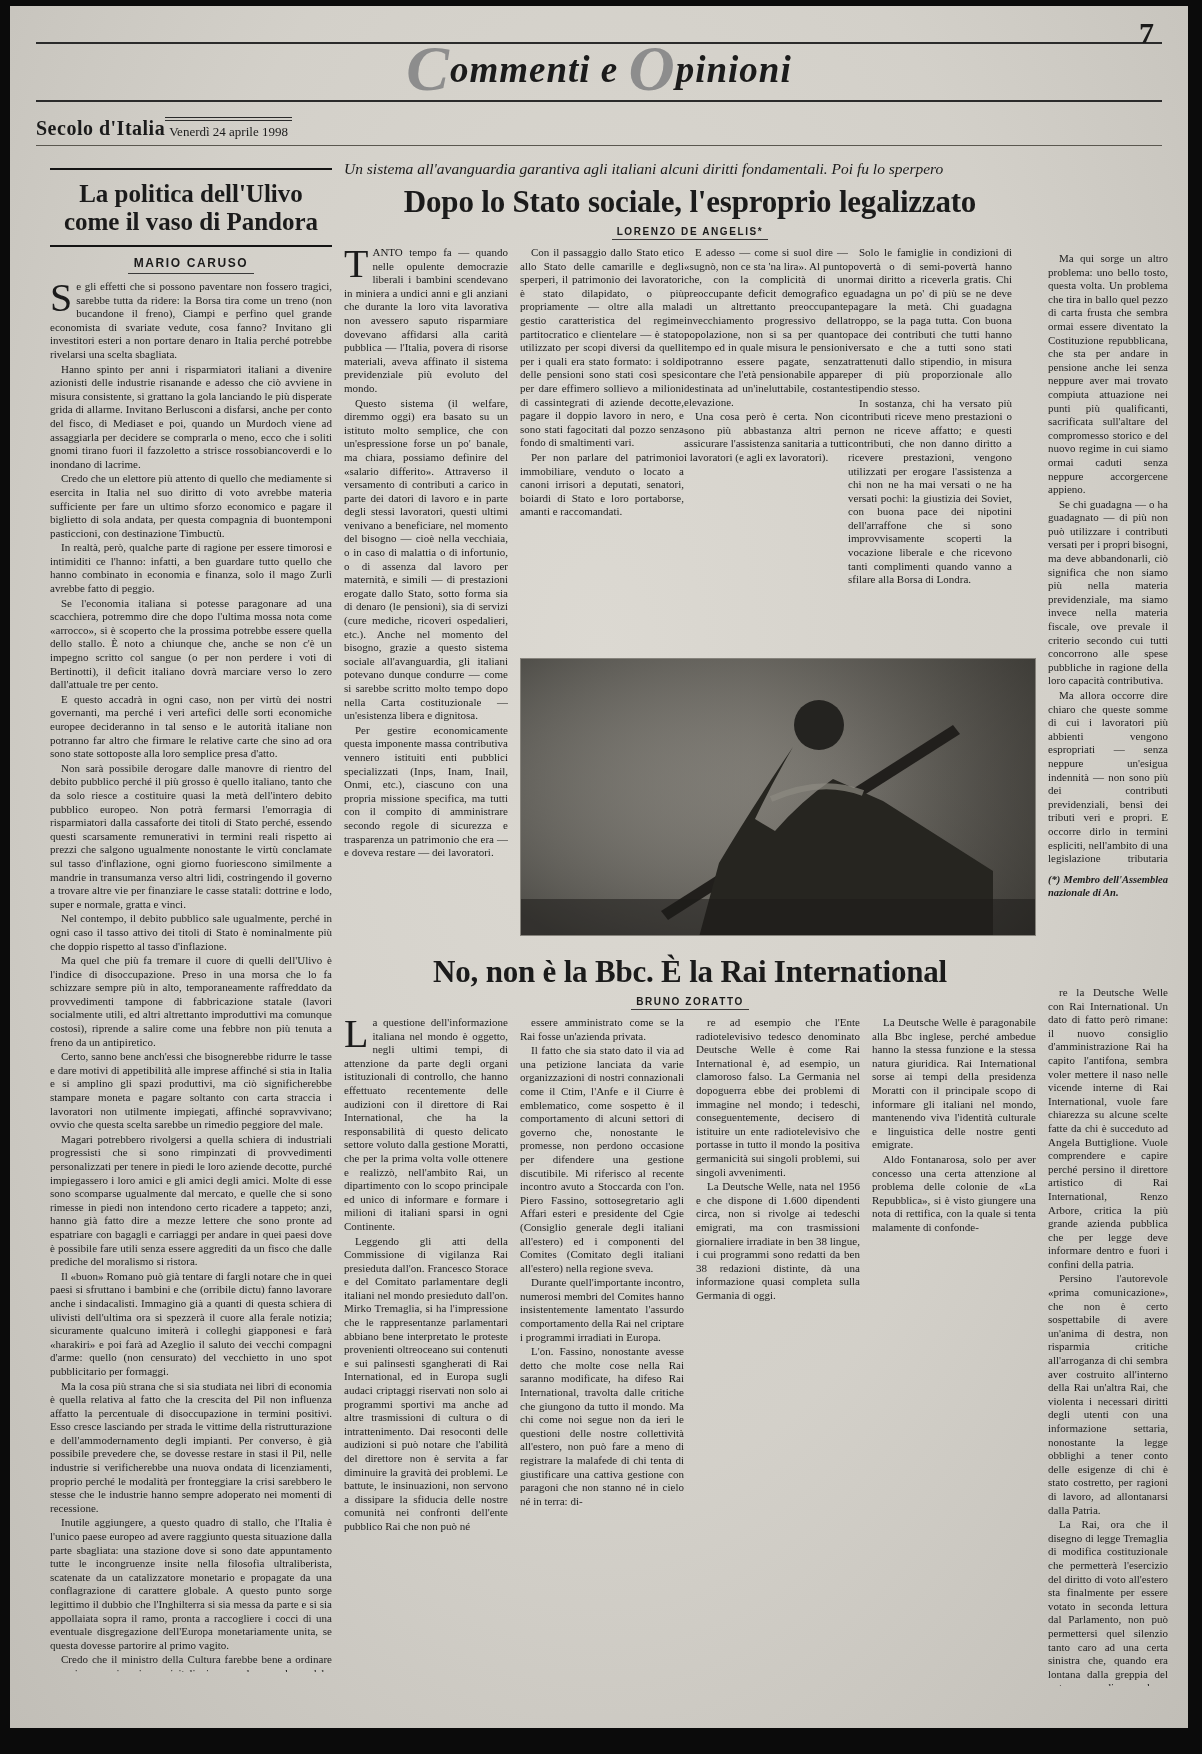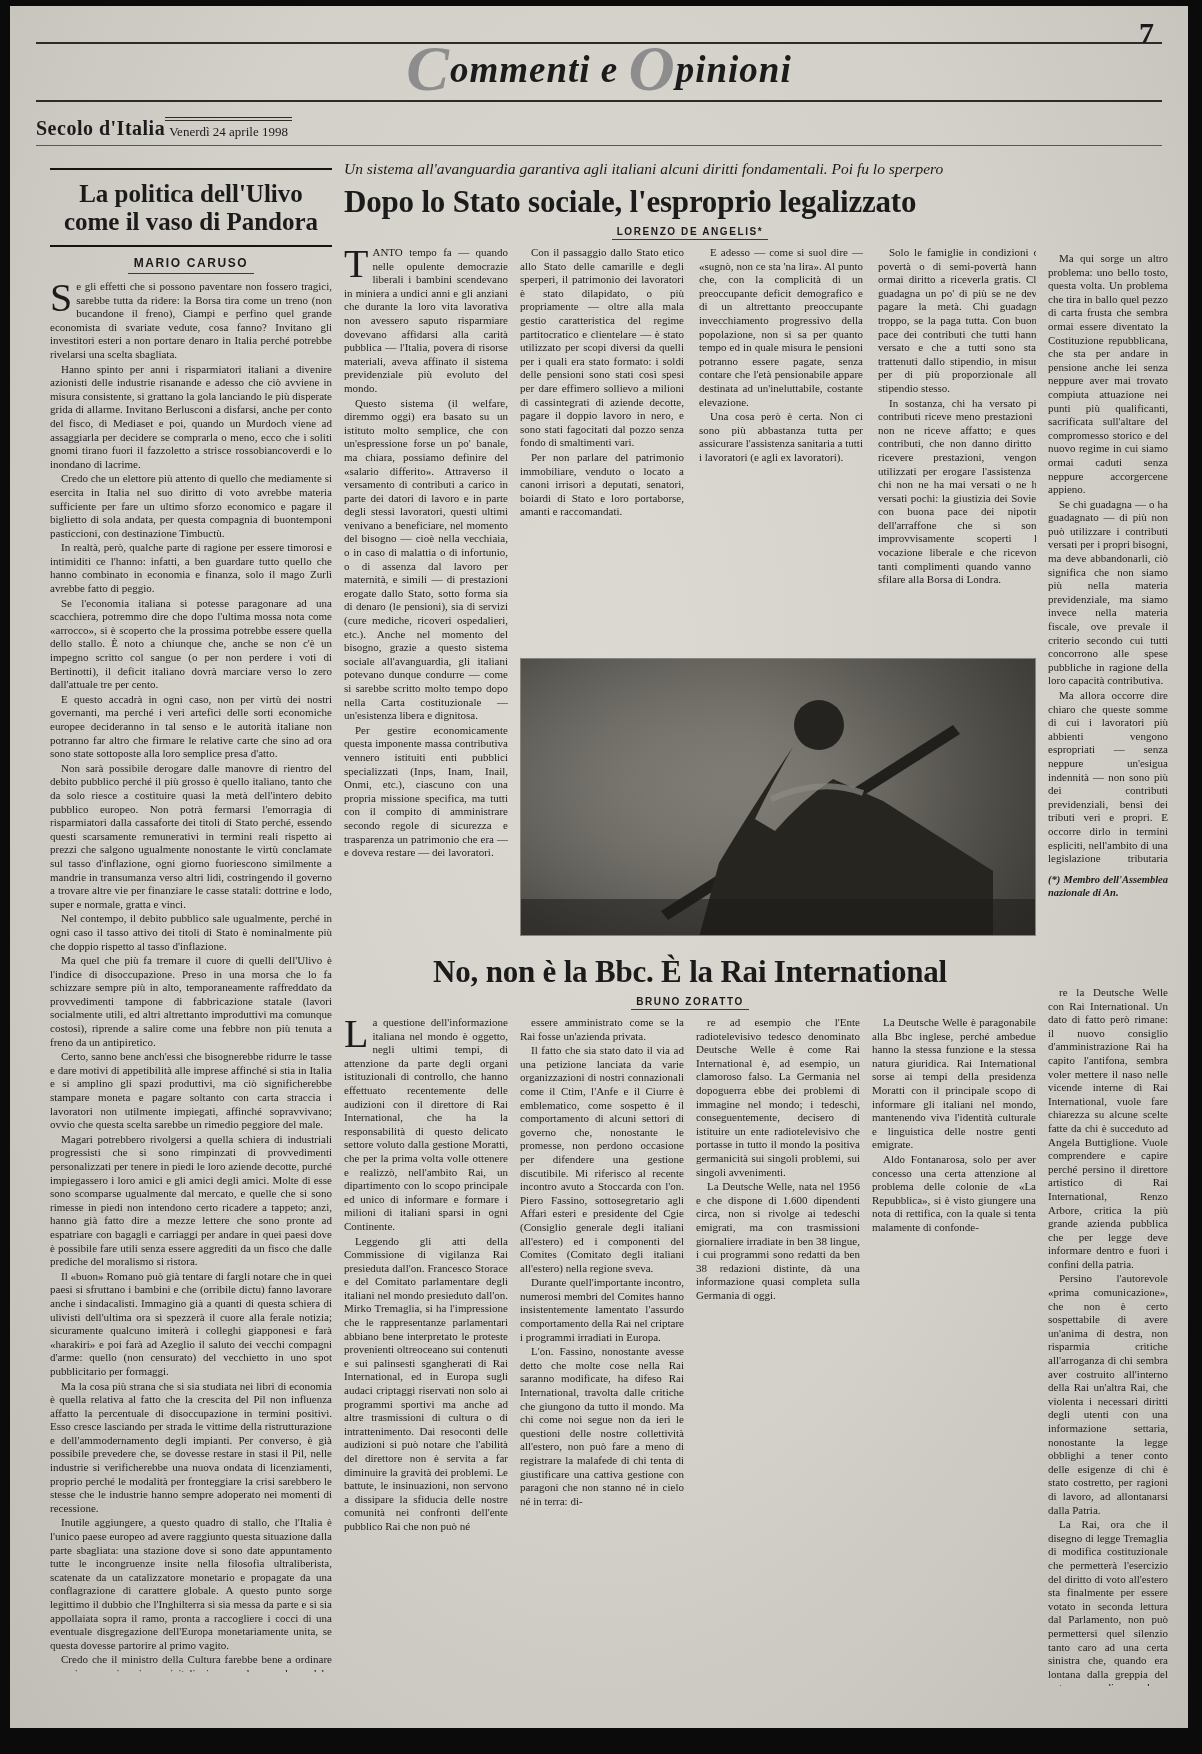--- a/index.html
+++ b/index.html
@@ -29,28 +29,28 @@
   .dropcap{float:left;font-size:40px;line-height:32px;padding:2px 4px 0 0;}
   
   .box-title{border-top:2px solid #141414;border-bottom:2px solid #141414;text-align:center;
              font-weight:bold;font-size:25px;line-height:1.1;padding:10px 4px;margin-top:12px;}
   .author{text-align:center;font-family:"Liberation Sans", sans-serif;font-size:12px;font-weight:bold;
           letter-spacing:1.6px;margin:9px 0 10px;}
   .author span{border-bottom:1px solid #3a3a3a;padding:0 6px 3px;}
   .left-body{height:1392px;overflow:hidden;}
   
   .kicker{font-style:italic;font-size:15.5px;white-space:nowrap;overflow:hidden;margin:4px 0 6px;}
-  .headline{font-size:31px;font-weight:bold;margin:0 0 6px;letter-spacing:-.2px;white-space:nowrap;overflow:hidden;}
+  .headline{font-size:31px;font-weight:bold;margin:0 0 6px;letter-spacing:-.2px;white-space:nowrap;overflow:hidden;text-align:center;}
   .byline{text-align:center;font-family:"Liberation Sans", sans-serif;font-size:10px;font-weight:bold;
           letter-spacing:1.6px;margin:4px 0 9px;}
   .byline span{border-bottom:1px solid #3a3a3a;padding:0 5px 2px;}
   .main-cols{display:flex;gap:12px;height:694px;overflow:hidden;}
   .mcol{width:164px;flex:none;overflow:hidden;}
   .mgroup{width:516px;flex:none;display:flex;flex-direction:column;}
-  .mgroup-top{display:flex;gap:15px;height:404px;overflow:hidden;}
+  .mgroup-top{display:flex;gap:0;height:404px;overflow:hidden;}
   .photo{margin-top:8px;height:278px;overflow:hidden;border:1px solid #85827b;box-sizing:border-box;}
   
   .rai{margin-top:14px;}
   .rai .headline{text-align:center;}
   .rai-cols{display:flex;gap:12px;height:535px;overflow:hidden;margin-top:2px;}
   
   .far-top{height:648px;display:flex;flex-direction:column;}
   .far-top-text{flex:1;overflow:hidden;}
   .sig{font-style:italic;font-weight:bold;font-size:10.5px;padding-top:6px;text-indent:0 !important;}
   .far-gap{height:86px;flex:none;}
@@ -115,21 +115,21 @@
           <div class="mgroup-top">
             <div class="mcol bt">
               <div>
                   <p>Con il passaggio dallo Stato etico allo Stato delle camarille e degli sperperi, il patrimonio dei lavoratori è stato dilapidato, o più propriamente — oltre alla mala gestio caratteristica del regime partitocratico e clientelare — è stato utilizzato per scopi diversi da quelli per i quali era stato formato: i soldi delle pensioni sono stati così spesi per dare effimero sollievo a milioni di cassintegrati di aziende decotte, pagare il doppio lavoro in nero, e sono stati fagocitati dal pozzo senza fondo di smaltimenti vari.</p>
                   <p>Per non parlare del patrimonio immobiliare, venduto o locato a canoni irrisori a deputati, senatori, boiardi di Stato e loro portaborse, amanti e raccomandati.</p>
                 </div>
             </div>
             <div class="mcol bt">
               <div>
                   <p>E adesso — come si suol dire — «sugnò, non ce sta 'na lira». Al punto che, con la complicità di un preoccupante deficit demografico e di un altrettanto preoccupante invecchiamento progressivo della popolazione, non si sa per quanto tempo ed in quale misura le pensioni potranno essere pagate, senza contare che l'età pensionabile appare destinata ad un'ineluttabile, costante elevazione.</p>
-                  <p>Una cosa però è certa. Non ci sono più abbastanza tutta per assicurare l'assistenza sanitaria a tutti i lavoratori (e agli ex lavoratori).</p>
+                  <p>Una cosa però è certa. Non ci sono più abbastanza altri per assicurare l'assistenza sanitaria a tutti i lavoratori (e agli ex lavoratori).</p>
                 </div>
             </div>
             <div class="mcol bt">
               <div>
                   <p>Solo le famiglie in condizioni di povertà o di semi-povertà hanno ormai diritto a riceverla gratis. Chi guadagna un po' di più se ne deve pagare la metà. Chi guadagna troppo, se la paga tutta. Con buona pace dei contributi che tutti hanno versato e che a tutti sono stati trattenuti dallo stipendio, in misura per di più proporzionale allo stipendio stesso.</p>
                   <p>In sostanza, chi ha versato più contributi riceve meno prestazioni o non ne riceve affatto; e questi contributi, che non danno diritto a ricevere prestazioni, vengono utilizzati per erogare l'assistenza a chi non ne ha mai versati o ne ha versati pochi: la giustizia dei Soviet, con buona pace dei nipotini dell'arraffone che si sono improvvisamente scoperti la vocazione liberale e che ricevono tanti complimenti quando vanno a sfilare alla Borsa di Londra.</p>
                 </div>
             </div>
           </div>
           <figure class="photo" style="margin:8px 0 0;">

